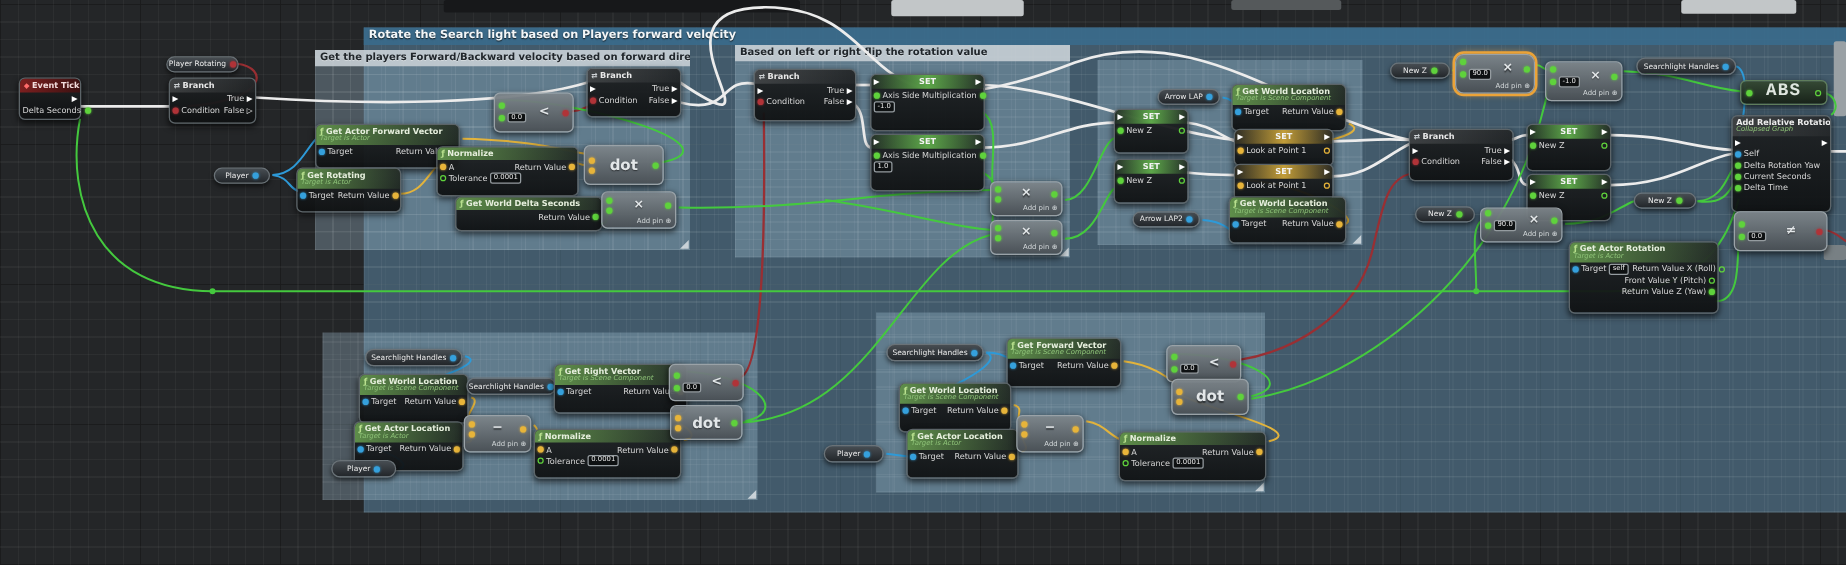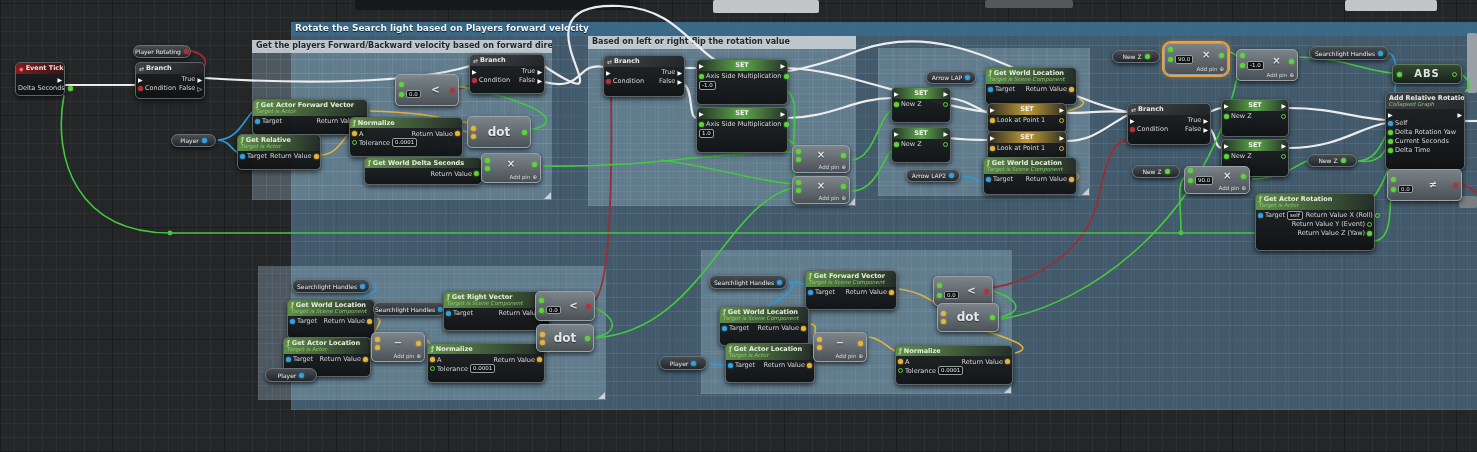--- a/index.html
+++ b/index.html
@@ -69,21 +69,21 @@
     border:1px solid #9aa2a7;color:#e6e9ea;}
   .math .col{display:flex;flex-direction:column;gap:3px;justify-content:center;}
   .math .pinrow{display:flex;align-items:center;gap:2px;}
   .math .glyph{flex:1;text-align:center;font-weight:bold;font-size:10px;color:#e3e7e9;
     text-shadow:0 1px 1px rgba(0,0,0,.5);}
   .math .glyph.big{font-size:12px;}
   .math .addpin{position:absolute;right:3px;bottom:1px;font-size:5.5px;color:#d3d8da;white-space:nowrap;}
   .math.haspad{padding-bottom:9px;}
   .abs{display:flex;align-items:center;gap:4px;padding:2px 4px;
     background:linear-gradient(rgba(52,72,50,.96),rgba(22,32,22,.96));border:1px solid #5f7d5c;}
-  .abs .t1{flex:1;text-align:center;font-weight:bold;font-size:10px;letter-spacing:1px;color:#dfe6df;}
+  .abs .t1{flex:1;text-align:center;font-weight:bold;font-size:14px;letter-spacing:1px;color:#dfe6df;font-family:Liberation Mono, monospace;}
   .var{position:absolute;z-index:10;display:flex;align-items:center;justify-content:center;gap:3px;
     border-radius:8px;background:linear-gradient(#474d52,#22262a);
     border:1px solid #6a7277;box-shadow:0 2px 4px rgba(0,0,0,.6);
     font-size:6px;color:#ebebeb;padding:0 4px;white-space:nowrap;}
 </style>
 </head>
 <body>
 
 <div class="canvas" id="canvas">
     <div class="frag" style="left: 355px; top: 0px; width: 285px; height: 10px; background: rgb(23, 24, 26);"></div>
@@ -263,21 +263,21 @@
           </span>
           <span class="pside">
             <span>Return Value</span>
             <span class="dotpin" style="background: rgb(231, 180, 58); box-shadow: rgb(231, 180, 58) 0px 0px 2px;"></span>
           </span>
         </div>
       </div>
     </div>
     <div class="node fn" style="left: 237px; top: 134px; width: 84px; height: 36px;">
       <div class="fnhdr">
-        <div class="t1"><span class="fnicon">ƒ</span><span>Get Relative</span></div>
+        <div class="t1"><span class="fnicon">ƒ</span><span>Get Rotating</span></div>
         <span class="t2" style="display: block;">Target is Actor</span>
       </div>
       <div class="rows">
         <div class="row">
           <span class="pside">
             <span class="dotpin" style="background: rgb(53, 160, 220); box-shadow: rgb(53, 160, 220) 0px 0px 2px;"></span>
             <span>Target</span>
           </span>
           <span class="pside">
             <span>Return Value</span>
@@ -771,21 +771,21 @@
             <span class="field">self</span>
           </span>
           <span class="pside">
             <span>Return Value X (Roll)</span>
             <span class="dotpin" style="border: 1px solid rgb(95, 210, 60);"></span>
           </span>
         </div>
         <div class="row">
           <span class="pside"></span>
           <span class="pside">
-            <span>Return Value Y (Event)</span>
+            <span>Front Value Y (Pitch)</span>
             <span class="dotpin" style="border: 1px solid rgb(95, 210, 60);"></span>
           </span>
         </div>
         <div class="row">
           <span class="pside"></span>
           <span class="pside">
             <span>Return Value Z (Yaw)</span>
             <span class="dotpin" style="background: rgb(95, 210, 60); box-shadow: rgb(95, 210, 60) 0px 0px 2px;"></span>
           </span>
         </div>

